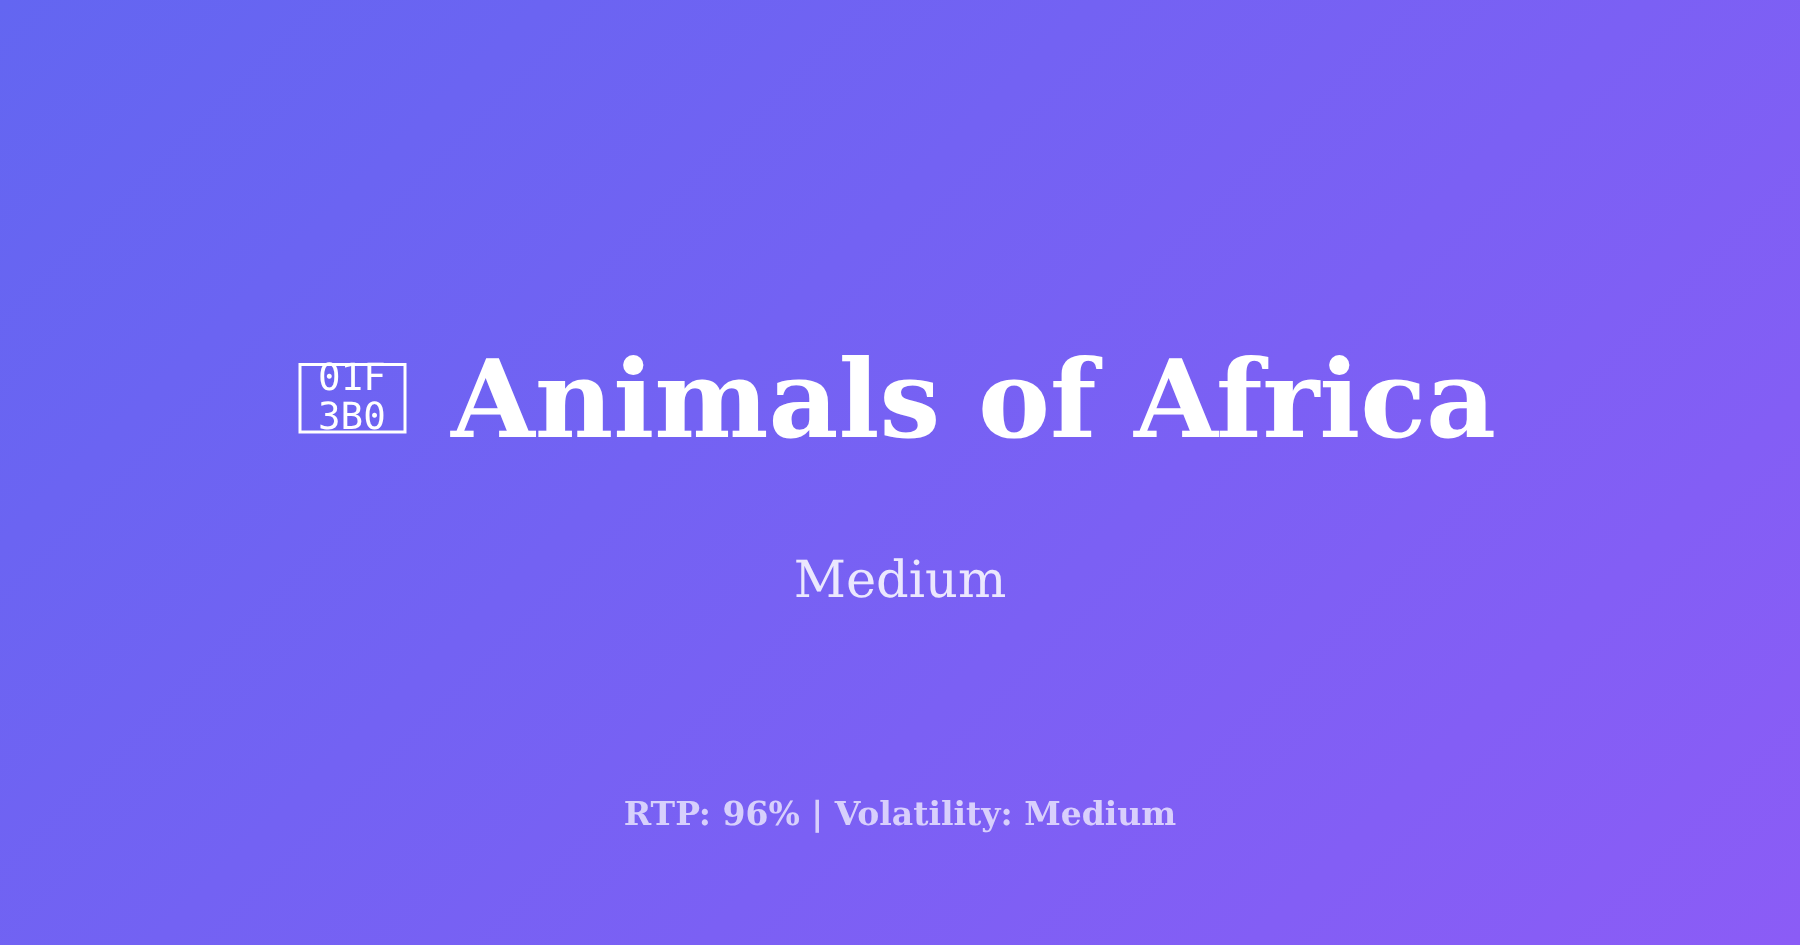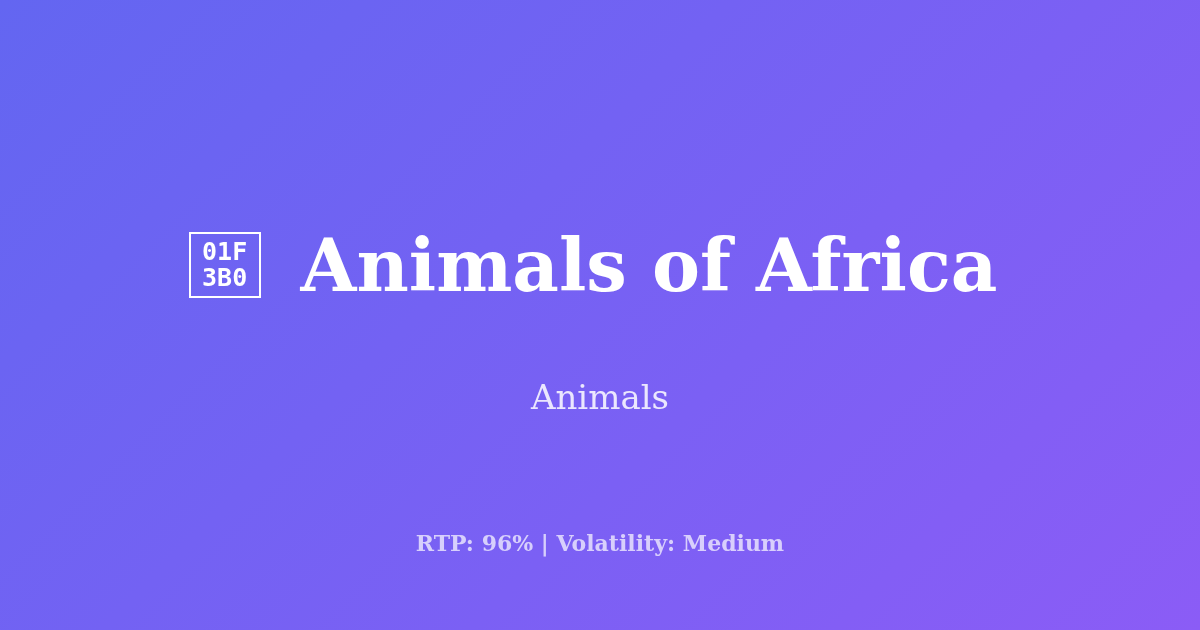--- a/index.html
+++ b/index.html
@@ -39,41 +39,41 @@
     width: 100%;
     padding: 0 40px;
     box-sizing: border-box;
   }
 
   
   .tofu-glyph {
     flex: 0 0 auto;
     box-sizing: border-box;
     width: 72px;
-    height: 66px;
+    height: 47px;
     border: 2px solid #ffffff;
     display: flex;
     flex-direction: column;
     align-items: center;
     justify-content: center;
     font-family: "DejaVu Sans Mono", "Liberation Mono", monospace;
     font-size: 25px;
-    font-weight: 700;
+    font-weight: 400;
     line-height: 26px;
     letter-spacing: 0px;
     color: #ffffff;
     user-select: none;
   }
 
   .tofu-glyph span {
     display: block;
   }
 
   .game-title {
-    margin: 14px;
+    margin: 4px;
     font-family: "DejaVu Serif", "Liberation Serif", serif;
     font-size: 72px;
     font-weight: 700;
     line-height: 1.05;
     color: #ffffff;
     white-space: nowrap;
     letter-spacing: 0px;
   }
 
   
@@ -114,17 +114,17 @@
 
     <div class="tofu-glyph">
       <span>01F</span>
       <span>3B0</span>
     </div>
 
     <h1 class="game-title">Animals of Africa</h1>
 
   </div>
 
-  <p class="game-provider">Animals</p>
+  <p class="game-provider">Medium</p>
 
   <p class="game-stats">RTP: 96% | Volatility: Medium</p>
 
 </div>
 
 </body></html>

